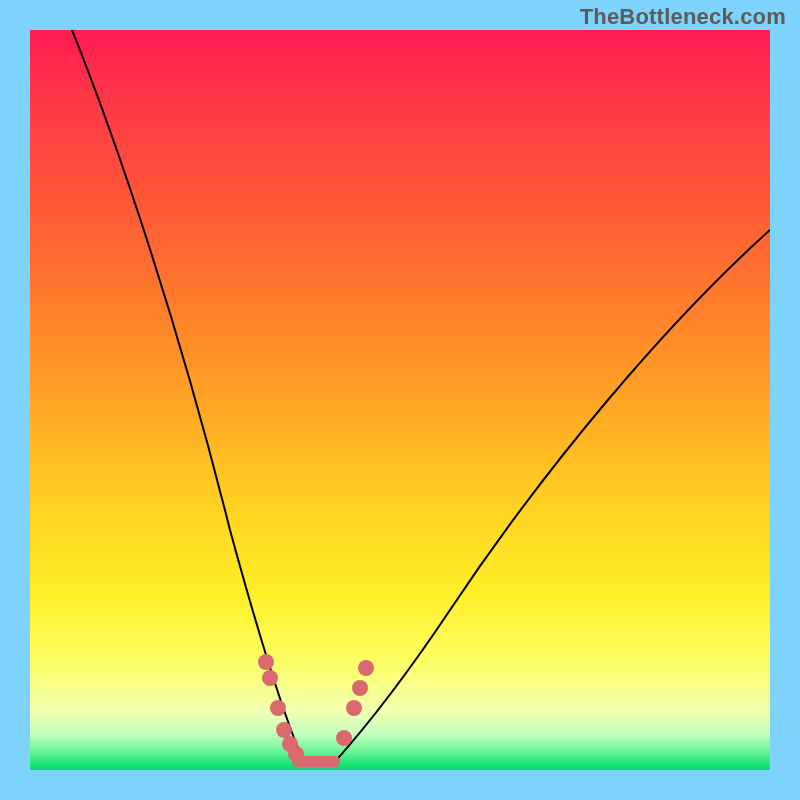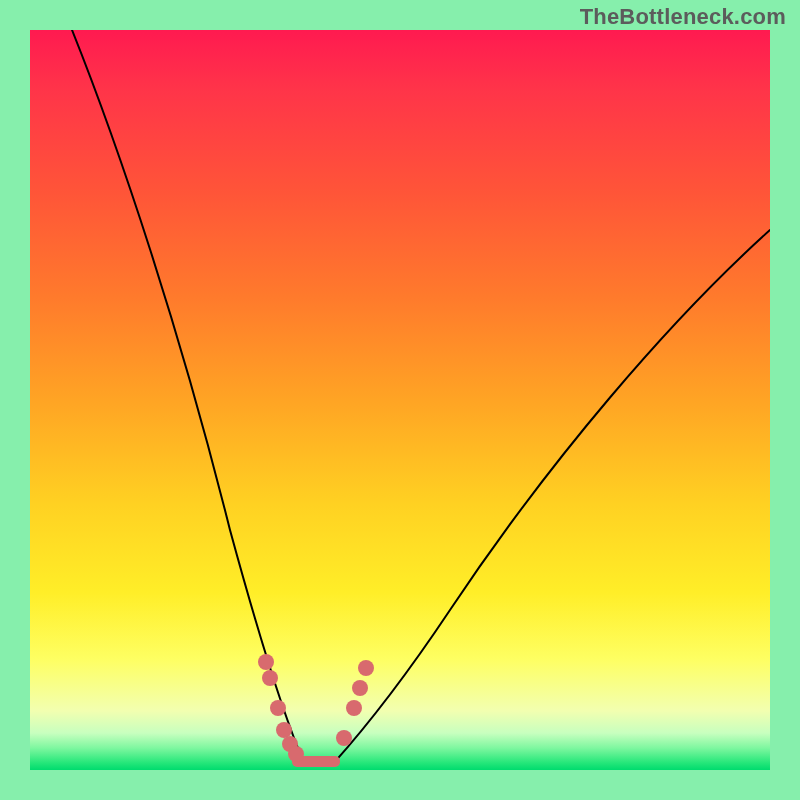--- a/index.html
+++ b/index.html
@@ -1,21 +1,21 @@
 <!DOCTYPE html>
 <html><head>
 <meta charset="utf-8">
 <style>
   * { margin: 0; padding: 0; box-sizing: border-box; }
   html, body { width: 800px; height: 800px; overflow: hidden; background: #000; }
   .frame {
     position: relative;
     width: 800px;
     height: 800px;
-    background: #86efac;
+    background: #7dd3fc;
     padding-left: 12px;
   }
   .watermark {
     position: absolute;
     top: 4px;
     right: 14px;
     font-family: Arial, Helvetica, sans-serif;
     font-size: 22px;
     font-weight: 600;
     color: #5c5c5c;

